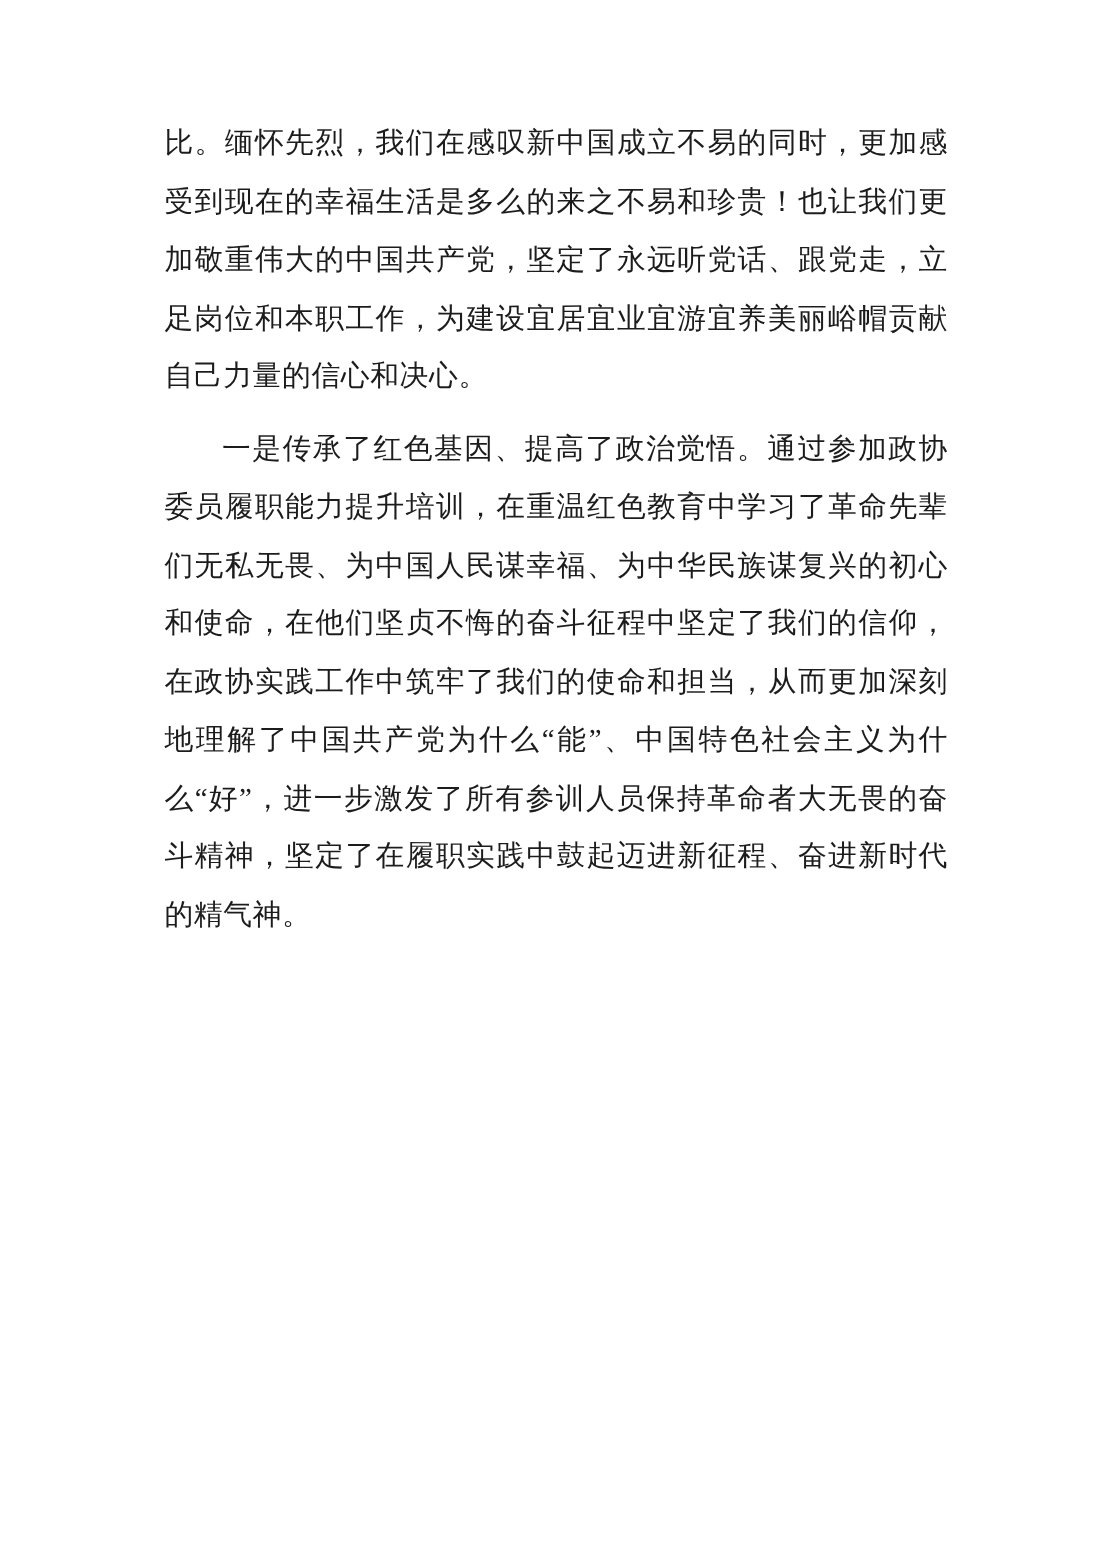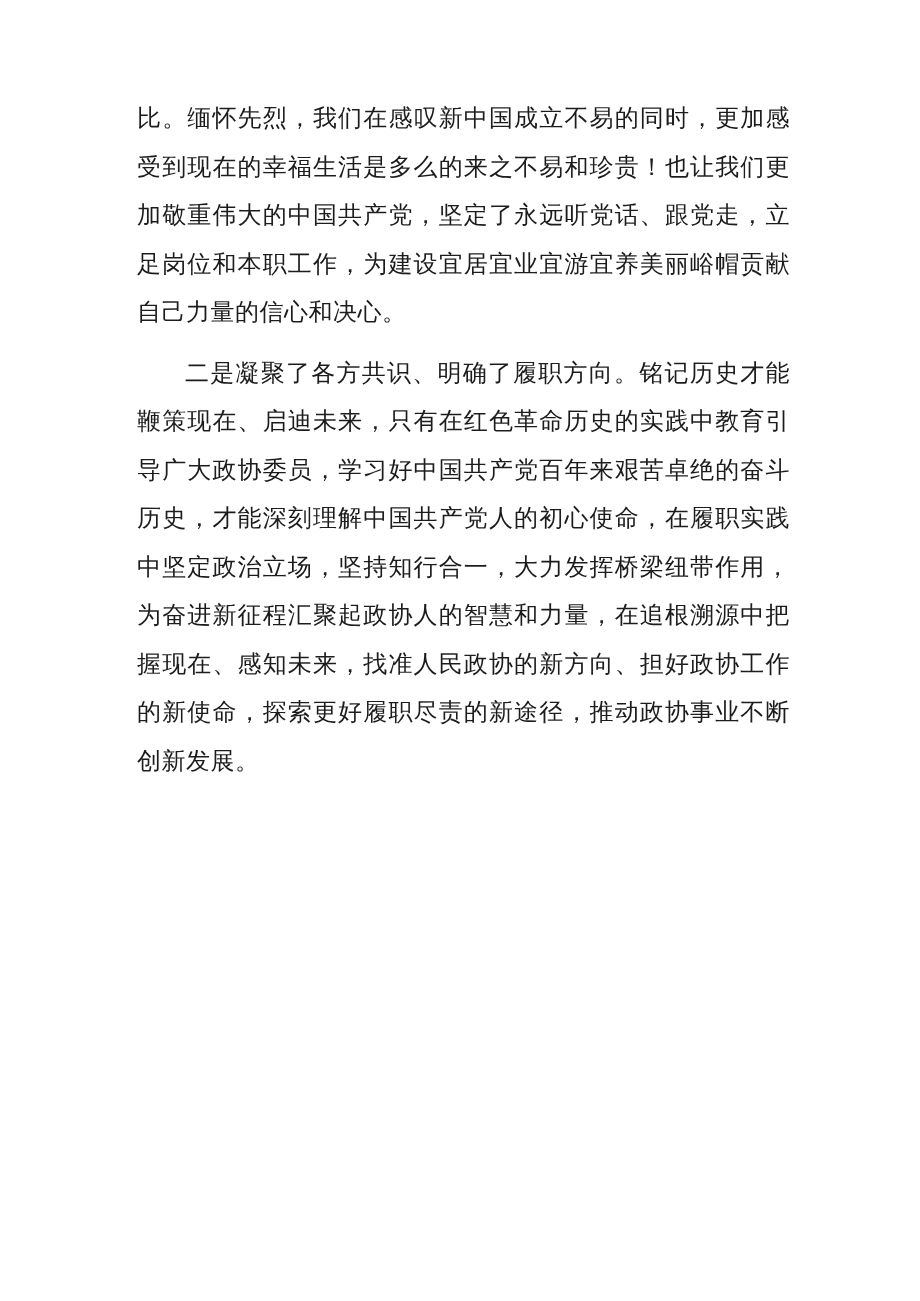--- a/index.html
+++ b/index.html
@@ -22,27 +22,26 @@
     font-size: 24px;
     line-height: 48.5px;
     color: #1c1c1c;
     text-align: justify;
     letter-spacing: 0.5px;
   }
   .para {
     margin: 0 0 12px 0;
     text-indent: 2em;
     word-break: break-all;
-    font-family: Liberation Mono, monospace;
   }
   .para.continuation {
     text-indent: 0;
   }
 </style>
 </head>
 <body>
 
 <div class="page">
   <div class="doc-body">
     <p class="para continuation">比。缅怀先烈，我们在感叹新中国成立不易的同时，更加感受到现在的幸福生活是多么的来之不易和珍贵！也让我们更加敬重伟大的中国共产党，坚定了永远听党话、跟党走，立足岗位和本职工作，为建设宜居宜业宜游宜养美丽峪帽贡献自己力量的信心和决心。</p>
-    <p class="para">二是凝聚了各方共识、明确了履职方向。铭记历史才能鞭策现在、启迪未来，只有在红色革命历史的实践中教育引导广大政协委员，学习好中国共产党百年来艰苦卓绝的奋斗历史，才能深刻理解中国共产党人的初心使命，在履职实践中坚定政治立场，坚持知行合一，大力发挥桥梁纽带作用，为奋进新征程汇聚起政协人的智慧和力量，在追根溯源中把握现在、感知未来，找准人民政协的新方向、担好政协工作的新使命，探索更好履职尽责的新途径，推动政协事业不断创新发展。</p>
+    <p class="para">一是传承了红色基因、提高了政治觉悟。通过参加政协委员履职能力提升培训，在重温红色教育中学习了革命先辈们无私无畏、为中国人民谋幸福、为中华民族谋复兴的初心和使命，在他们坚贞不悔的奋斗征程中坚定了我们的信仰，在政协实践工作中筑牢了我们的使命和担当，从而更加深刻地理解了中国共产党为什么“能”、中国特色社会主义为什么“好”，进一步激发了所有参训人员保持革命者大无畏的奋斗精神，坚定了在履职实践中鼓起迈进新征程、奋进新时代的精气神。</p>
   </div>
 </div>
 
 </body></html>

